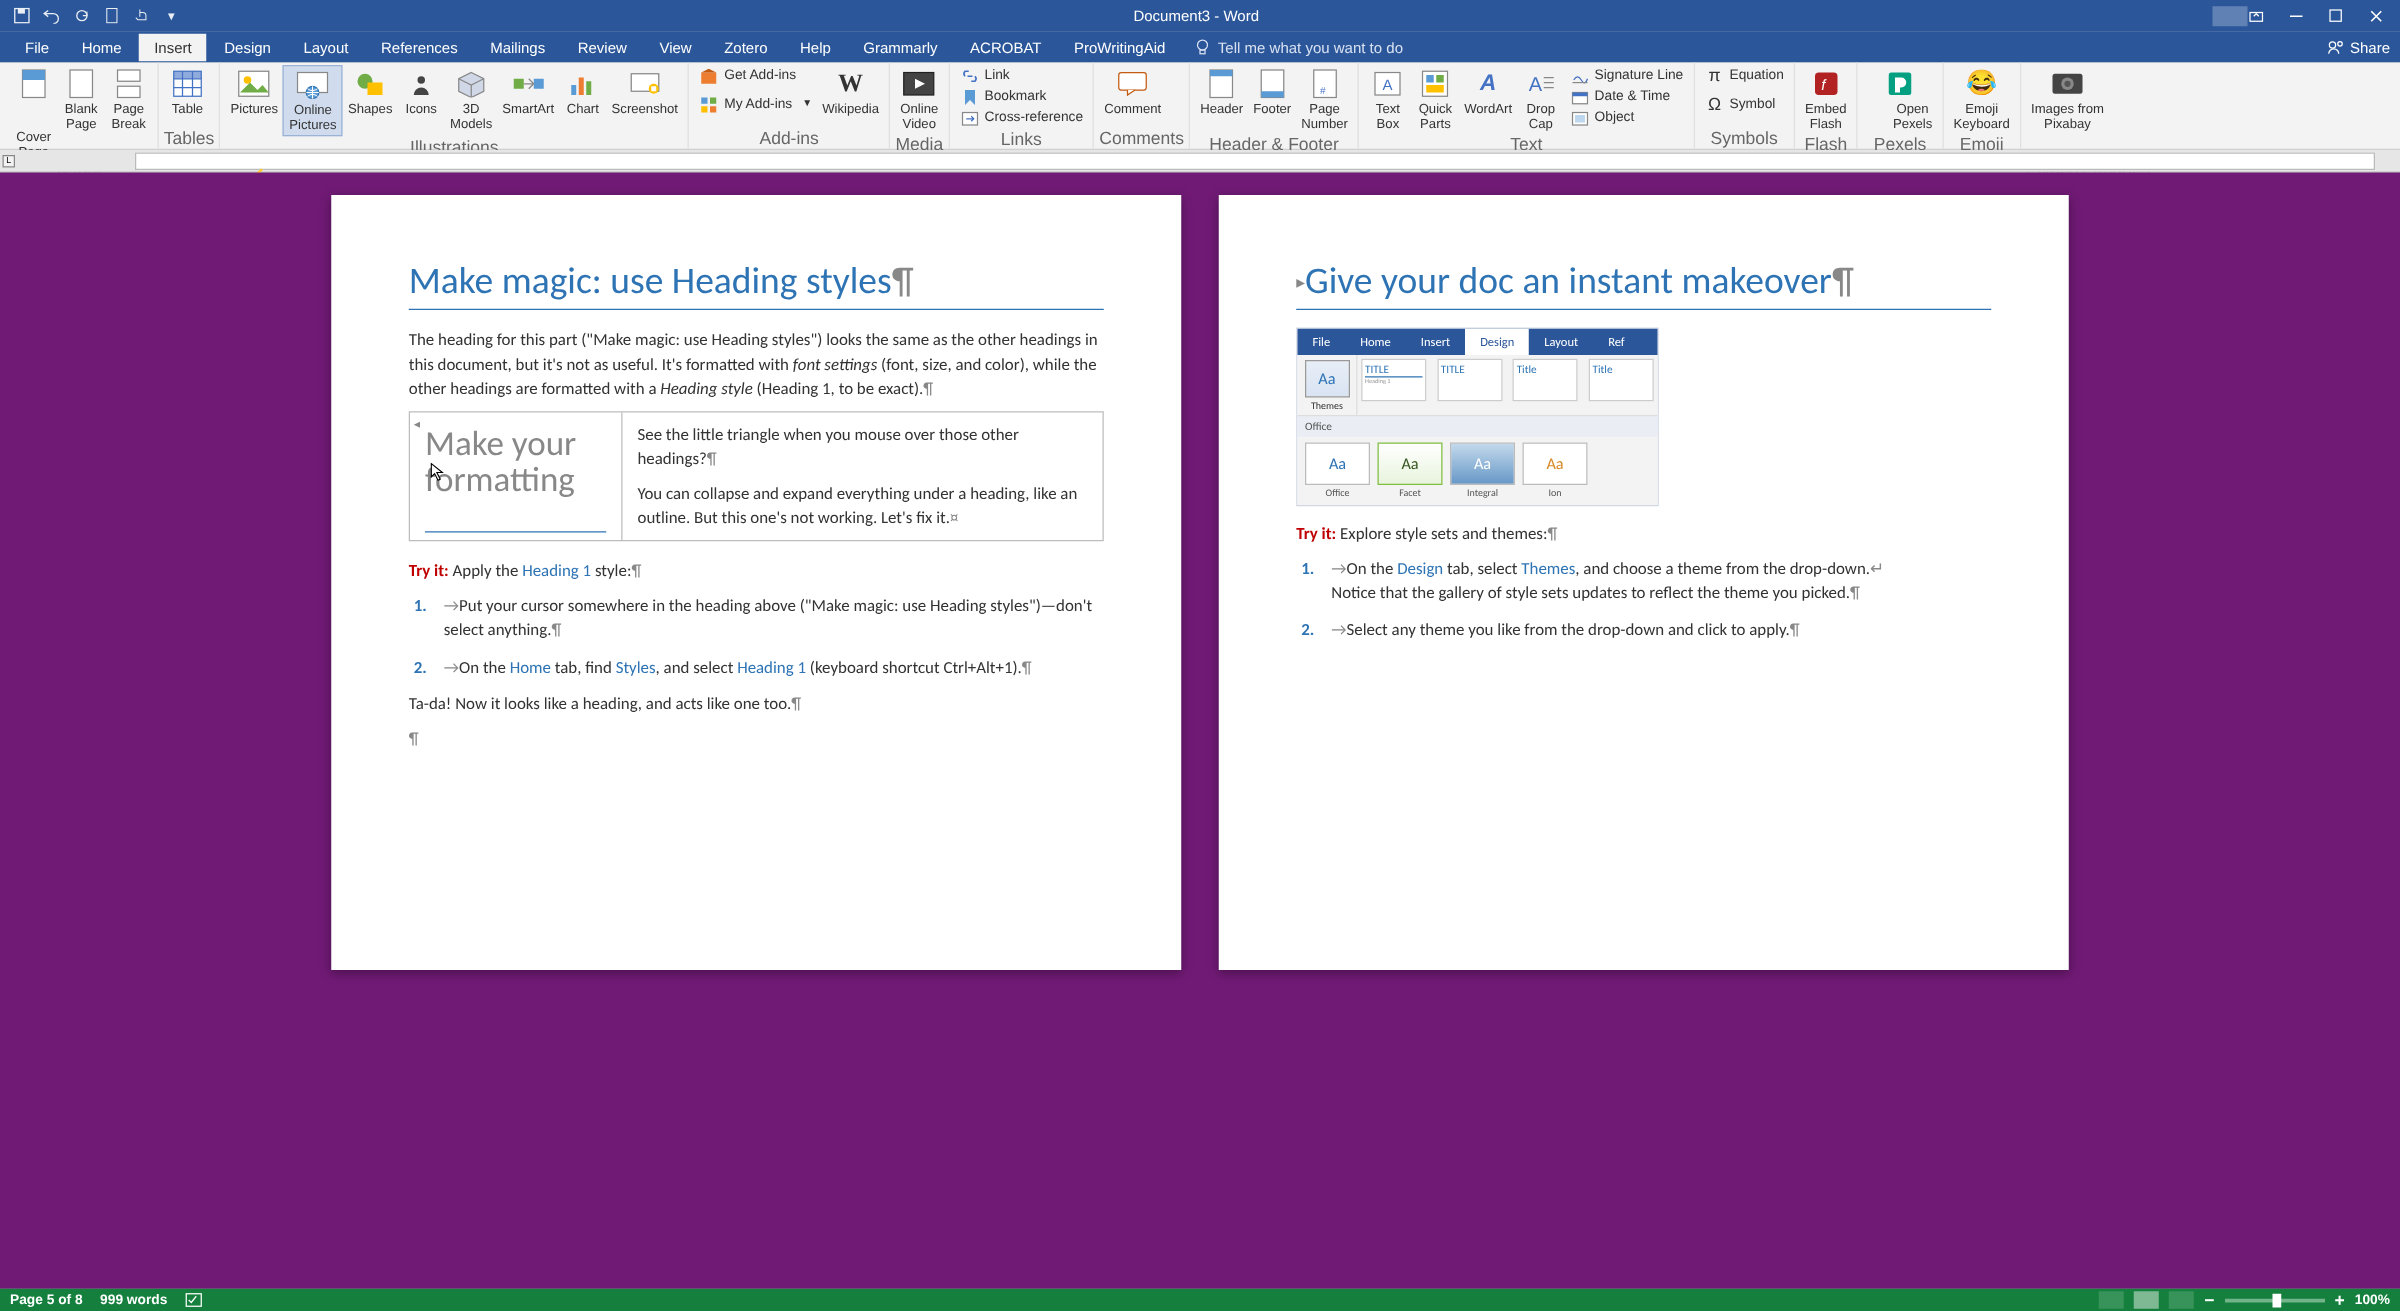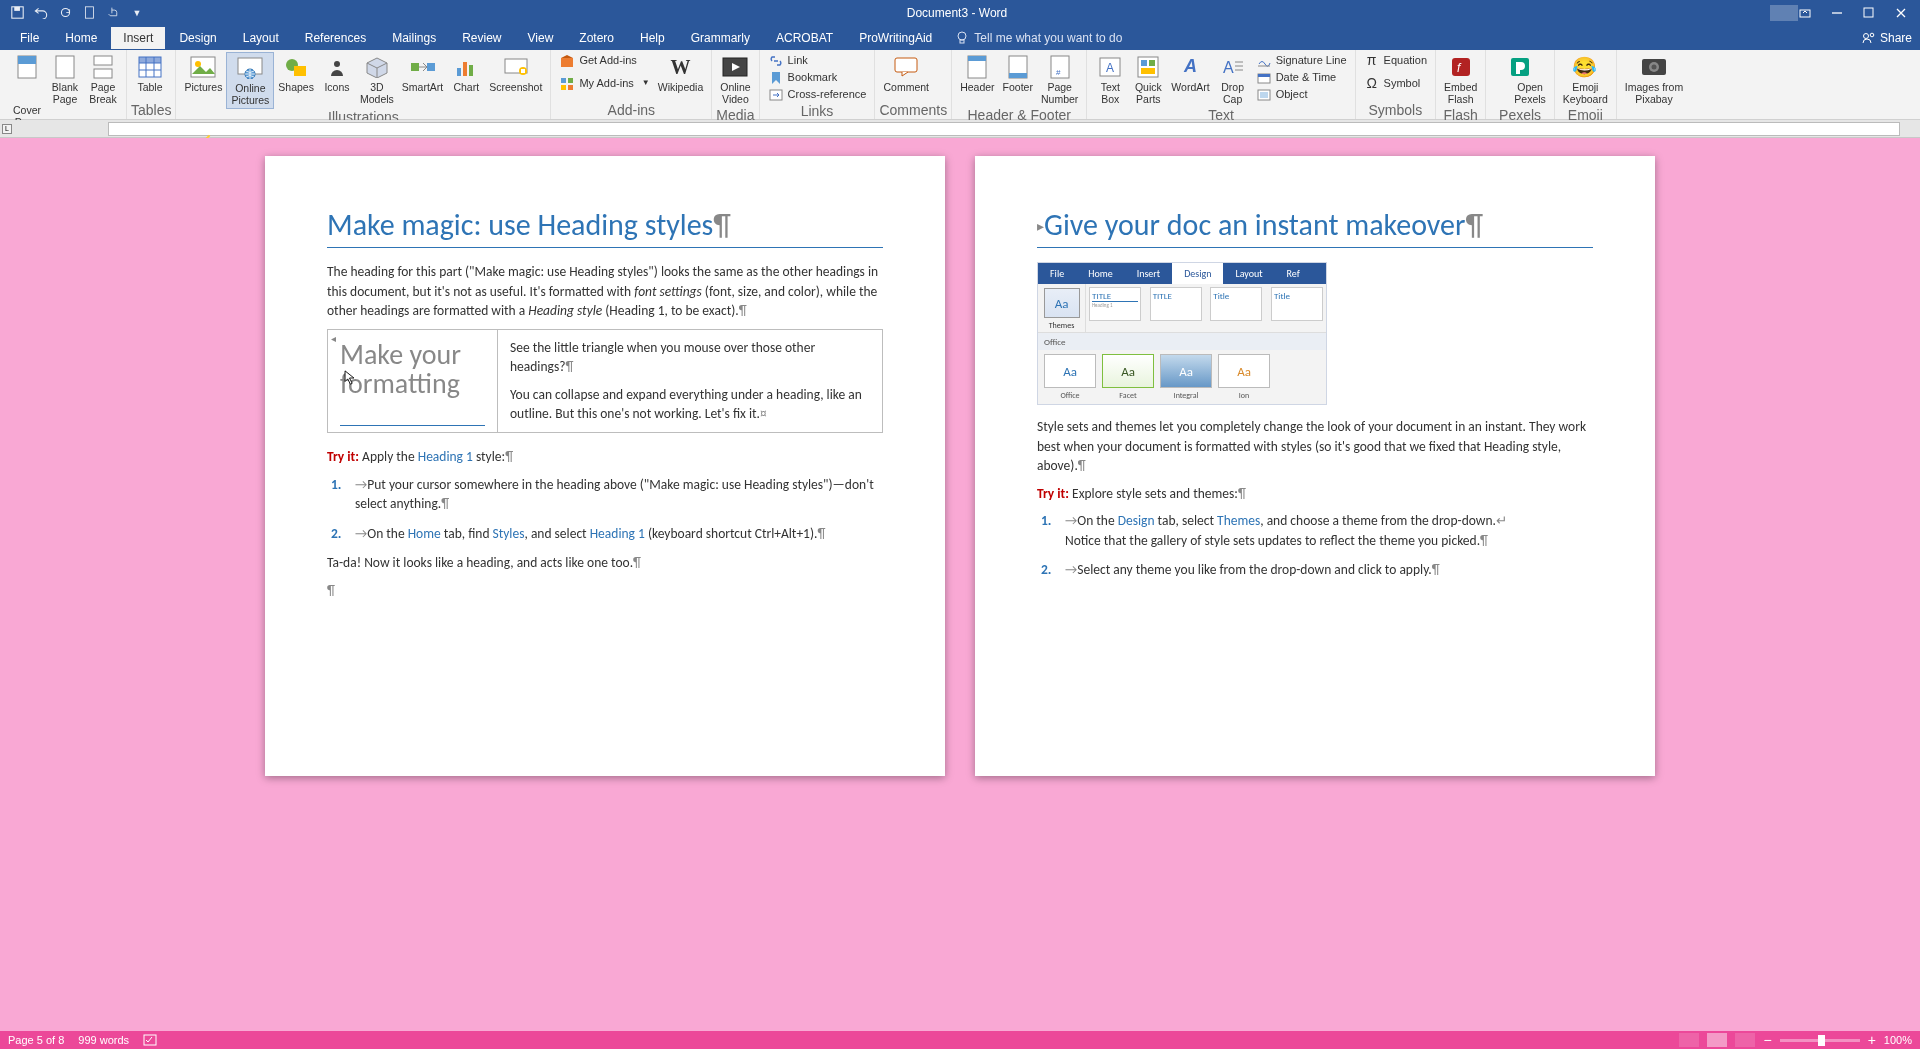--- a/index.html
+++ b/index.html
@@ -29,21 +29,21 @@
 .rbtn .ricon { width:28px; height:26px; display:flex; align-items:center; justify-content:center; margin-bottom:2px; }
 .rbtn.small { flex-direction:row; min-width:auto; font-size:11px; padding:1px 4px; gap:4px; white-space:nowrap;}
 .rbtn.small .ricon{ width:16px; height:16px; margin:0;}
 .vstack { display:flex; flex-direction:column; }
 .vstack .rbtn.small { height: 17px; }
 
 .ruler-strip { height:18px; background:#e6e6e6; border-bottom:1px solid #c8c8c8; position:relative; }
 .ruler { position:absolute; left:108px; right:20px; top:2px; height:14px; background:#fff; border:1px solid #bbb; font-size:8px; }
 .ruler-tab { position:absolute; left:2px; top:4px; width:10px; height:10px; border:1px solid #888; font-size:7px; text-align:center; line-height:8px; background:#f3f3f3;}
 
-.canvas { position:absolute; top:138px; bottom:18px; left:0; right:0; background:#f9a8d4; overflow:auto; }
+.canvas { position:absolute; top:138px; bottom:18px; left:0; right:0; background:#701a75; overflow:auto; }
 .pages { display:flex; gap:30px; justify-content:center; padding:18px 40px; }
 .page { width:680px; min-height:620px; background:#fff; box-shadow: 0 2px 8px rgba(0,0,0,.35); padding: 50px 62px; font-family: Calibri, sans-serif; color:#333; font-size:13.5px; }
 .page h1 { font-family: "Calibri Light", Calibri, sans-serif; font-weight:300; font-size:30px; color:#2e74b5; border-bottom:1px solid #2e74b5; padding-bottom:4px; margin-bottom:14px;}
 .page p { line-height:1.45; margin-bottom:8px;}
 .em{ font-style:italic;}
 .tryit { color:#c00000; font-weight:bold; }
 .link { color:#2e74b5;}
 .ol { list-style:none; padding-left:28px; }
 .ol li{ position:relative; margin-bottom:10px; line-height:1.45;}
 .ol li .num{ position:absolute; left:-24px; color:#2e74b5; font-weight:bold;}
@@ -71,21 +71,21 @@
 .sw-box{ height:34px; border:1px solid #bbb; background:#fff; display:flex; align-items:center; justify-content:center; font-size:13px; margin-bottom:2px;}
 .sw-box.f{ border-color:#7fbf3f; background:linear-gradient(#fff,#e8f4dd);}
 .sw-box.i{ background:linear-gradient(#c3d9ec,#6798c7); color:#fff;}
 .sw-box.o{ background:#fff; color:#d98a2a;}
 
 .callout { position:absolute; left:18px; top:156px; width:128px; background:#f8f8f8; border: 5px solid #ffcc33; border-radius:3px; box-shadow: 0 3px 10px rgba(0,0,0,.35); display:flex; }
 .callout-item{ flex:1; text-align:center; font-size:13px; color:#333; padding:6px 2px; }
 .co-icon{ width:40px; height:34px; margin:2px auto 6px auto; display:flex; align-items:center; justify-content:center;}
 .callout-line{ position:absolute; width:2px; height:32px; background:#ffcc33; left:186px; top:126px; transform:rotate(45deg); transform-origin:bottom;}
 
-.statusbar{ position:absolute; bottom:0; left:0; right:0; height:18px; background:#ec4899; color:#fff; font-size:11px; display:flex; align-items:center; padding:0 8px; gap:14px;}
+.statusbar{ position:absolute; bottom:0; left:0; right:0; height:18px; background:#15803d; color:#fff; font-size:11px; display:flex; align-items:center; padding:0 8px; gap:14px;font-weight:bold;}
 .statusbar .right{ margin-left:auto; display:flex; align-items:center; gap:8px;}
 .view-btn{ width:20px; height:14px; background:rgba(255,255,255,.15); }
 .view-btn.active{ background:rgba(255,255,255,.45);}
 .zoom-track{ width:80px; height:3px; background:rgba(255,255,255,.4); position:relative;}
 .zoom-thumb{ position:absolute; width:7px; height:11px; background:#fff; top:-4px; left:38px;}
 
 svg{ display:block;}
 </style>
 </head>
 <body>
@@ -688,21 +688,20 @@
           </div>
         </div>
         <div class="ds-office">Office</div>
         <div class="ds-swatches">
           <div class="sw"><div class="sw-box" style="color:#2e74b5;">Aa</div><span>Office</span></div>
           <div class="sw"><div class="sw-box f" style="color:#385723;">Aa</div><span>Facet</span></div>
           <div class="sw"><div class="sw-box i">Aa</div><span>Integral</span></div>
           <div class="sw"><div class="sw-box o">Aa</div><span>Ion</span></div>
         </div>
       </div>
-      <p><span>Style sets and themes let you completely change the look of your document in an instant. They work best when your document is formatted with styles (so it's good that we fixed that Heading style, above).</span><span style="color:#888;">¶</span></p>
       <p><span class="tryit">Try it:</span><span> Explore style sets and themes:</span><span style="color:#888;">¶</span></p>
       <ol class="ol">
         <li><span class="num">1.</span><span class="dotarrow">→</span><span>On the </span><span class="link">Design</span><span> tab, select </span><span class="link">Themes</span><span>, and choose a theme from the drop-down.</span><span style="color:#888;">↵</span><br><span>Notice that the gallery of style sets updates to reflect the theme you picked.</span><span style="color:#888;">¶</span></li>
         <li><span class="num">2.</span><span class="dotarrow">→</span><span>Select any theme you like from the drop-down and click to apply.</span><span style="color:#888;">¶</span></li>
       </ol>
     </div>
   </div>
 </div>
 
 <div class="statusbar">

